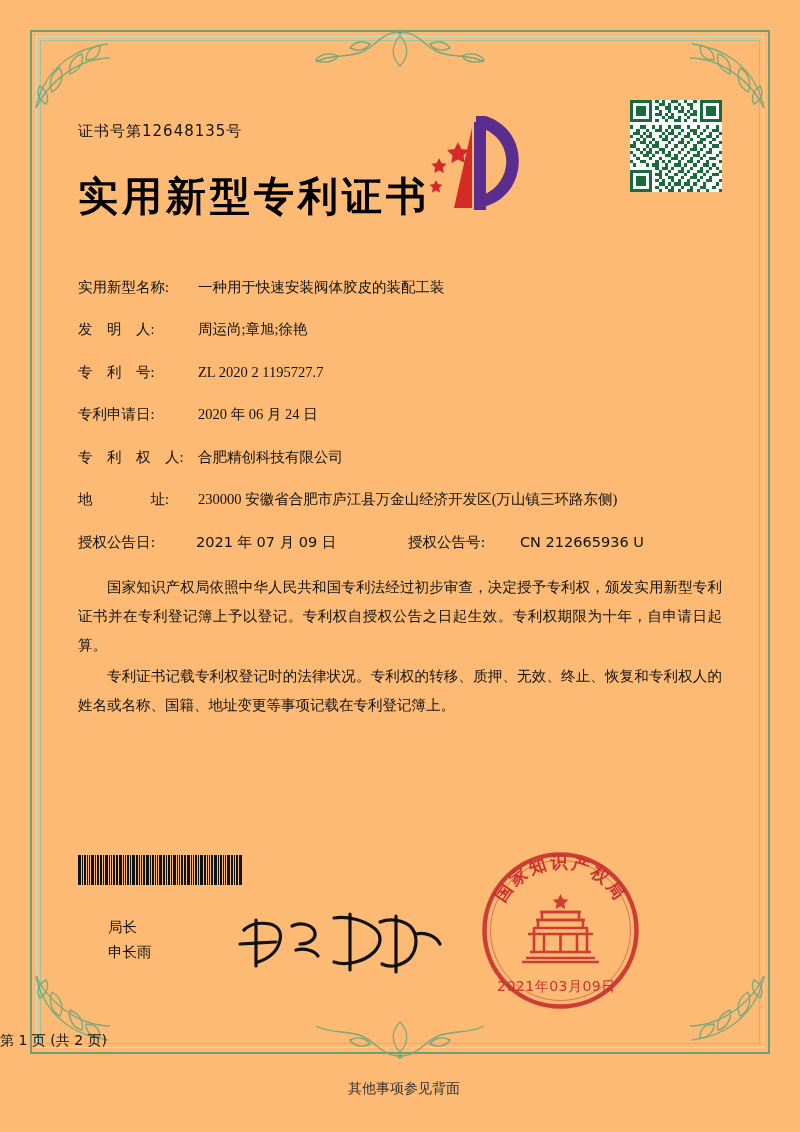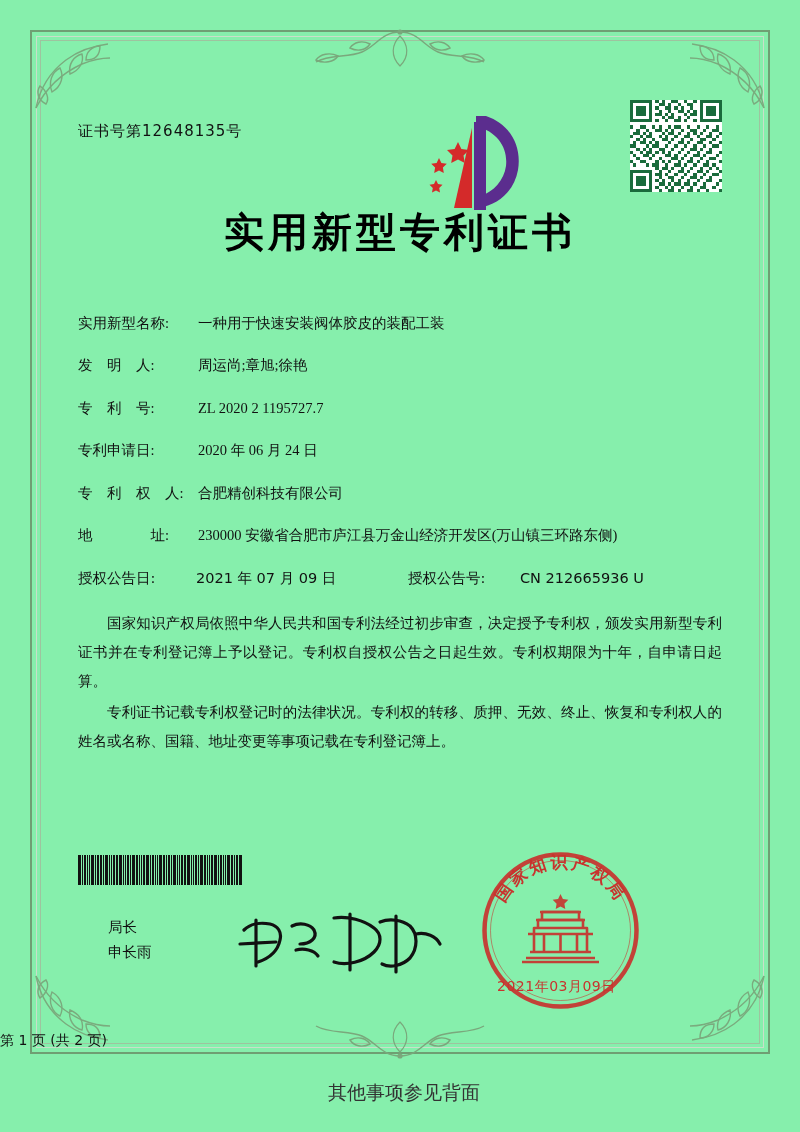--- a/index.html
+++ b/index.html
@@ -13,21 +13,21 @@
     font-family: "Liberation Sans", sans-serif;
     color: #1a1a1a;
     position: relative;
     overflow: hidden;
   }
 
   .page {
     position: relative;
     width: 800px;
     height: 1132px;
-    background: #86efac;
+    background: #fdba74;
   }
 
   
   .frame-outer {
     position: absolute;
     left: 30px;
     top: 30px;
     right: 30px;
     bottom: 78px;
     border: 2px solid #6f9f73;
@@ -109,26 +109,25 @@
 
   .qr {
     position: absolute;
     right: 0px;
     top: 0px;
     width: 92px;
     height: 92px;
   }
 
   .title {
-    text-align: center;
     font-family: Liberation Mono, monospace;
     font-size: 40px;
     font-weight: bold;
     letter-spacing: 4px;
-    margin-top: 64px;
+    margin-top: 28px;
     color: #000;
   }
 
   .fields {
     margin-top: 52px;
     font-family: "DejaVu Sans", sans-serif;
     font-size: 14.5px;
     color: #111;
   }
   .field-row {
@@ -235,21 +234,21 @@
     font-size: 14px;
     color: #111;
   }
   .footnote {
     position: absolute;
     left: 8px;
     right: 0;
     top: 1080px;
     text-align: center;
     font-family: "DejaVu Sans", sans-serif;
-    font-size: 19px;
+    font-size: 14px;
     color: #333;
   }
 </style>
 </head>
 <body>
 
 <div class="page">
 
   <div class="frame-outer"></div>
   <div class="frame-hairline"></div>

